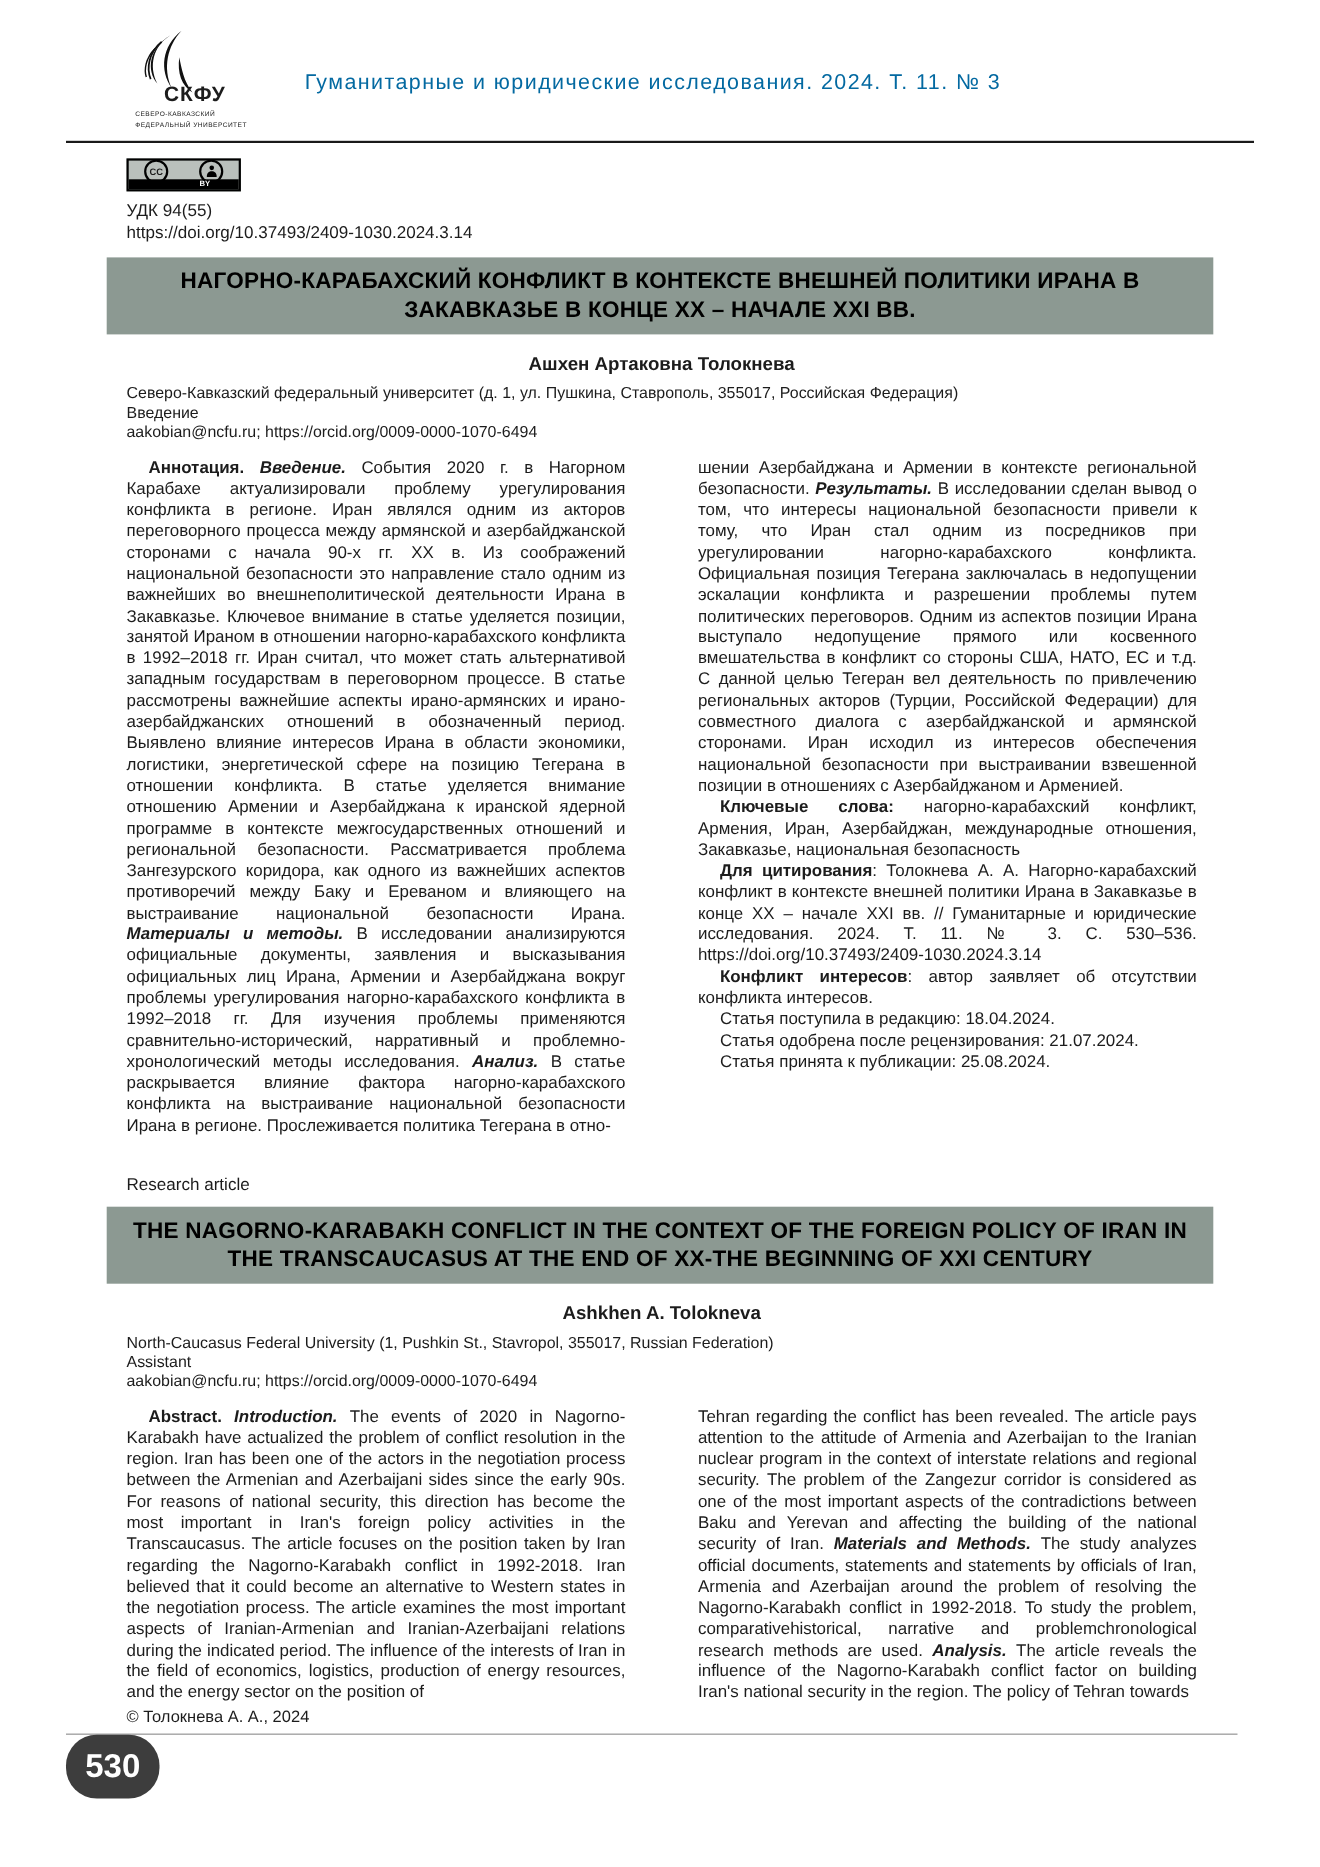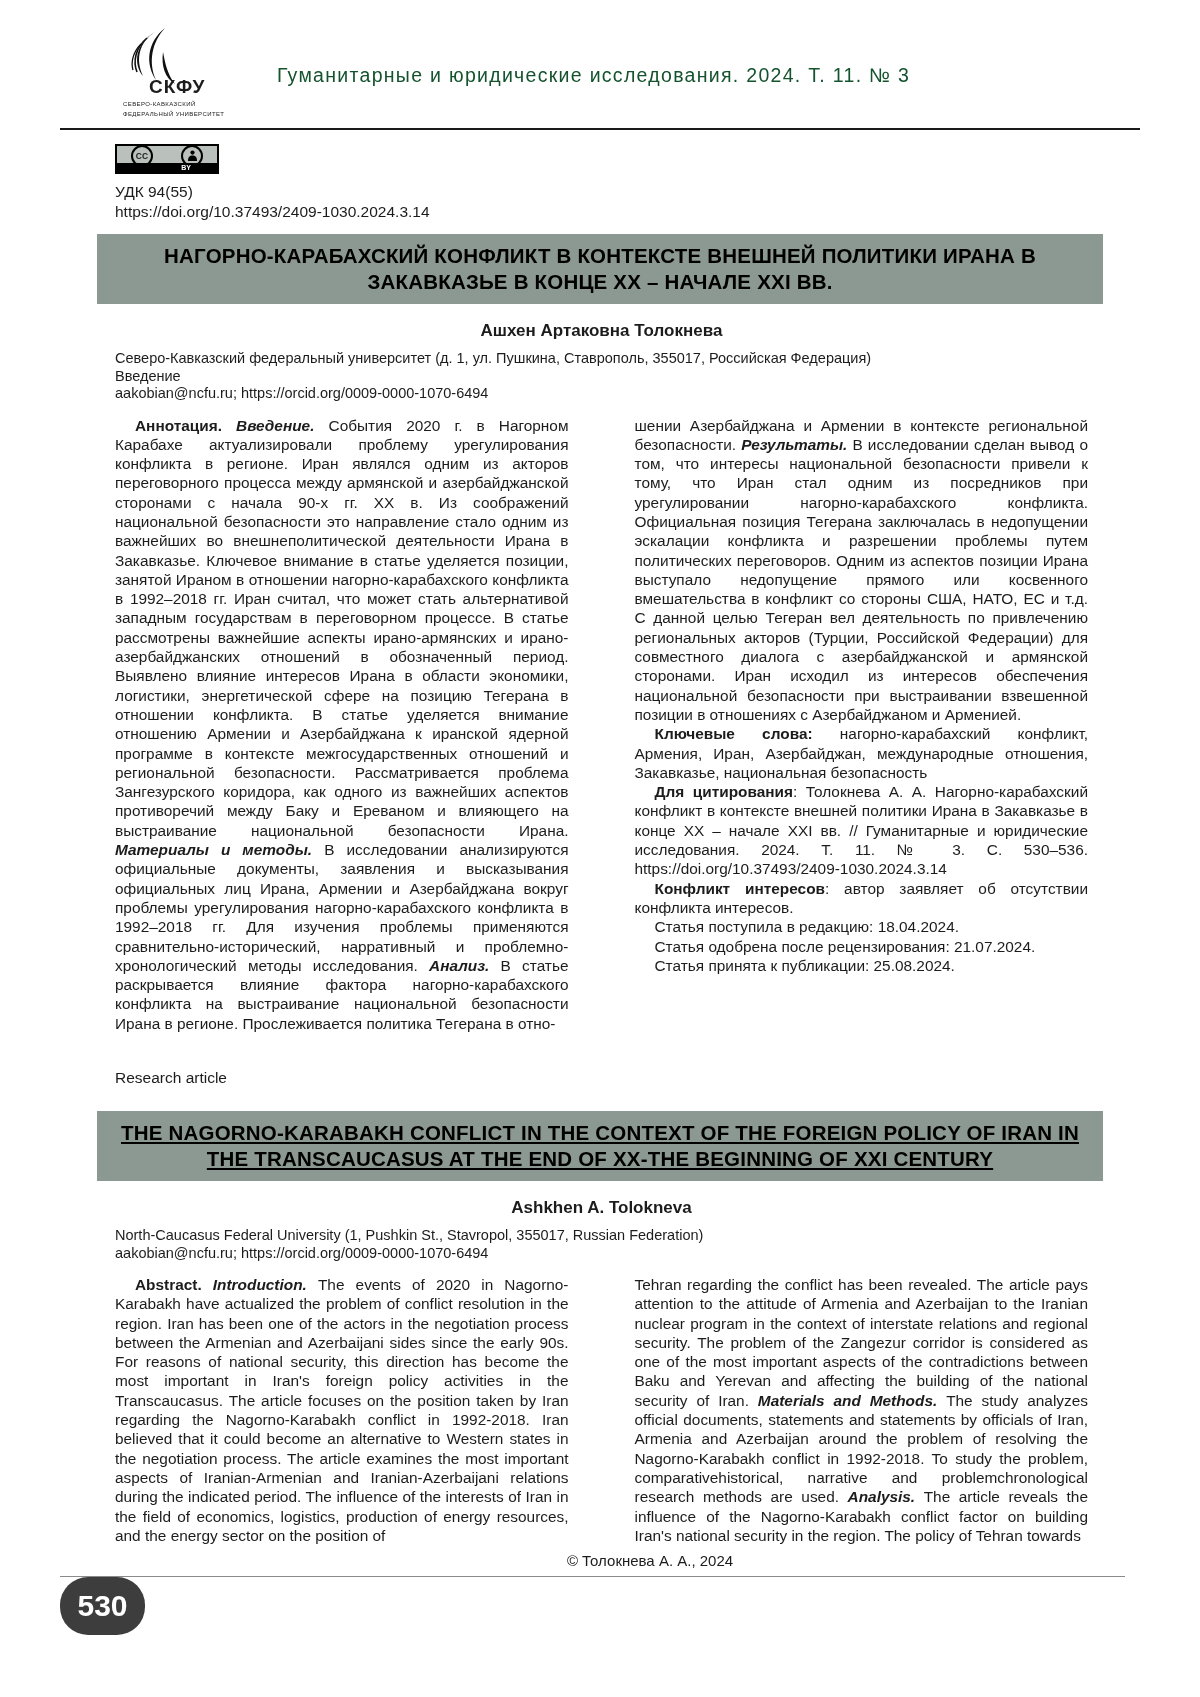--- a/index.html
+++ b/index.html
@@ -7,21 +7,21 @@
     width:1200px;height:1697px;position:relative;overflow:hidden;
     background:#ffffff;color:#1c1c1c;
     font-family:"Liberation Sans",sans-serif;
   }
   
   .hdr{display:flex;align-items:center;padding:26px 60px 0 123px;}
   .logo-wrap{width:96px;flex:none;text-align:left;}
   .logo-svg{display:block;margin-left:2px;}
   .logo-acr{font-weight:700;font-size:19px;letter-spacing:1px;margin-top:-14px;margin-left:26px;}
   .logo-cap{font-size:6px;letter-spacing:.4px;line-height:7px;margin-top:3px;color:#222;white-space:nowrap;}
-  .hdr-title{font-size:19.5px;letter-spacing:1.3px;color:#14532d;margin:6px 0 0 58px;}
+  .hdr-title{font-size:19.5px;letter-spacing:1.3px;color:#0369a1;margin:6px 0 0 58px;}
   .hdr-rule{border-bottom:2.5px solid #1a1a1a;margin:10px 60px 0;}
   
   .content{margin:0 112px 0 115px;}
   .cc-badge{width:104px;height:30px;background:var(--cc-badge-bg,#bac0bc);border:2px solid #000;
     position:relative;margin-top:14px;display:flex;align-items:center;justify-content:space-around;box-sizing:border-box;}
   .cc-strip{position:absolute;left:0;right:0;bottom:0;height:9px;background:#000;color:#fff;
     font-size:7px;font-weight:700;text-align:right;padding-right:26px;line-height:9px;box-sizing:border-box;}
   .cc-circ{width:18px;height:18px;border:2.2px solid #000;border-radius:50%;display:flex;align-items:center;
     justify-content:center;font-weight:700;font-size:8.5px;background:transparent;margin-bottom:6px;}
   .meta{margin-top:8px;font-size:15.5px;line-height:20px;}
@@ -33,23 +33,23 @@
   .author{font-weight:700;font-size:17px;text-align:center;margin-top:17px;}
   .affil{font-size:14.5px;line-height:17.5px;margin-top:9px;}
   
   .cols{display:flex;gap:66px;margin-top:13px;}
   .col{flex:1 1 0;min-width:0;}
   .para{margin:0;font-size:15.4px;line-height:19.3px;text-align:justify;}
   .para.ind{text-indent:20px;}
   .rb{font-weight:700;}
   .rbi{font-weight:700;font-style:italic;}
   .research-label{font-size:15.5px;margin-top:36px;}
-  .mt10{margin-top:24px;text-decoration:underline;}
+  .mt10{margin-top:10px;}
   
-  .footer{position:absolute;left:0;right:15px;top:1552px;text-align:center;}
+  .footer{position:absolute;left:0;right:15px;top:1552px;}
   .copyright{margin-left:115px;font-size:15px;}
   .footer-rule{border-top:1.5px solid #8a8a8a;margin:7px 60px 0;}
   .page-box{width:85px;height:58px;background:var(--page-box-bg,#3d3d3d);color:#fff;
     margin-left:60px;display:flex;align-items:center;justify-content:center;
     font-size:30px;font-weight:700;border-radius:28px;}
 </style>
 </head>
 <body>
 
 <div class="hdr">
@@ -115,20 +115,21 @@
 
   <div class="research-label">Research article</div>
 </div>
 
 <div class="title-bar mt10">THE NAGORNO-KARABAKH CONFLICT IN THE CONTEXT OF THE FOREIGN POLICY OF IRAN IN THE TRANSCAUCASUS AT THE END OF XX-THE BEGINNING OF XXI CENTURY</div>
 
 <div class="content">
   <div class="author">Ashkhen A. Tolokneva</div>
   <div class="affil">
     <div>North-Caucasus Federal University (1, Pushkin St., Stavropol, 355017, Russian Federation)</div>
+    <div>Assistant</div>
     <div>aakobian@ncfu.ru; https://orcid.org/0009-0000-1070-6494</div>
   </div>
 
   <div class="cols">
     <div class="col">
         <p class="para ind"><span class="rb">Abstract. </span><span class="rbi">Introduction. </span><span class="">The events of 2020 in Nagorno-Karabakh have actualized the problem of conflict resolution in the region. Iran has been one of the actors in the negotiation process between the Armenian and Azerbaijani sides since the early 90s. For reasons of national security, this direction has become the most important in Iran's foreign policy activities in the Transcaucasus. The article focuses on the position taken by Iran regarding the Nagorno-Karabakh conflict in 1992-2018. Iran believed that it could become an alternative to Western states in the negotiation process. The article examines the most important aspects of Iranian-Armenian and Iranian-Azerbaijani relations during the indicated period. The influence of the interests of Iran in the field of economics, logistics, production of energy resources, and the energy sector on the position of</span></p>
       </div>
     <div class="col">
         <p class="para"><span class="">Tehran regarding the conflict has been revealed. The article pays attention to the attitude of Armenia and Azerbaijan to the Iranian nuclear program in the context of interstate relations and regional security. The problem of the Zangezur corridor is considered as one of the most important aspects of the contradictions between Baku and Yerevan and affecting the building of the national security of Iran. </span><span class="rbi">Materials and Methods. </span><span class="">The study analyzes official documents, statements and statements by officials of Iran, Armenia and Azerbaijan around the problem of resolving the Nagorno-Karabakh conflict in 1992-2018. To study the problem, comparativehistorical, narrative and problemchronological research methods are used. </span><span class="rbi">Analysis. </span><span class="">The article reveals the influence of the Nagorno-Karabakh conflict factor on building Iran's national security in the region. The policy of Tehran towards</span></p>
       </div>

